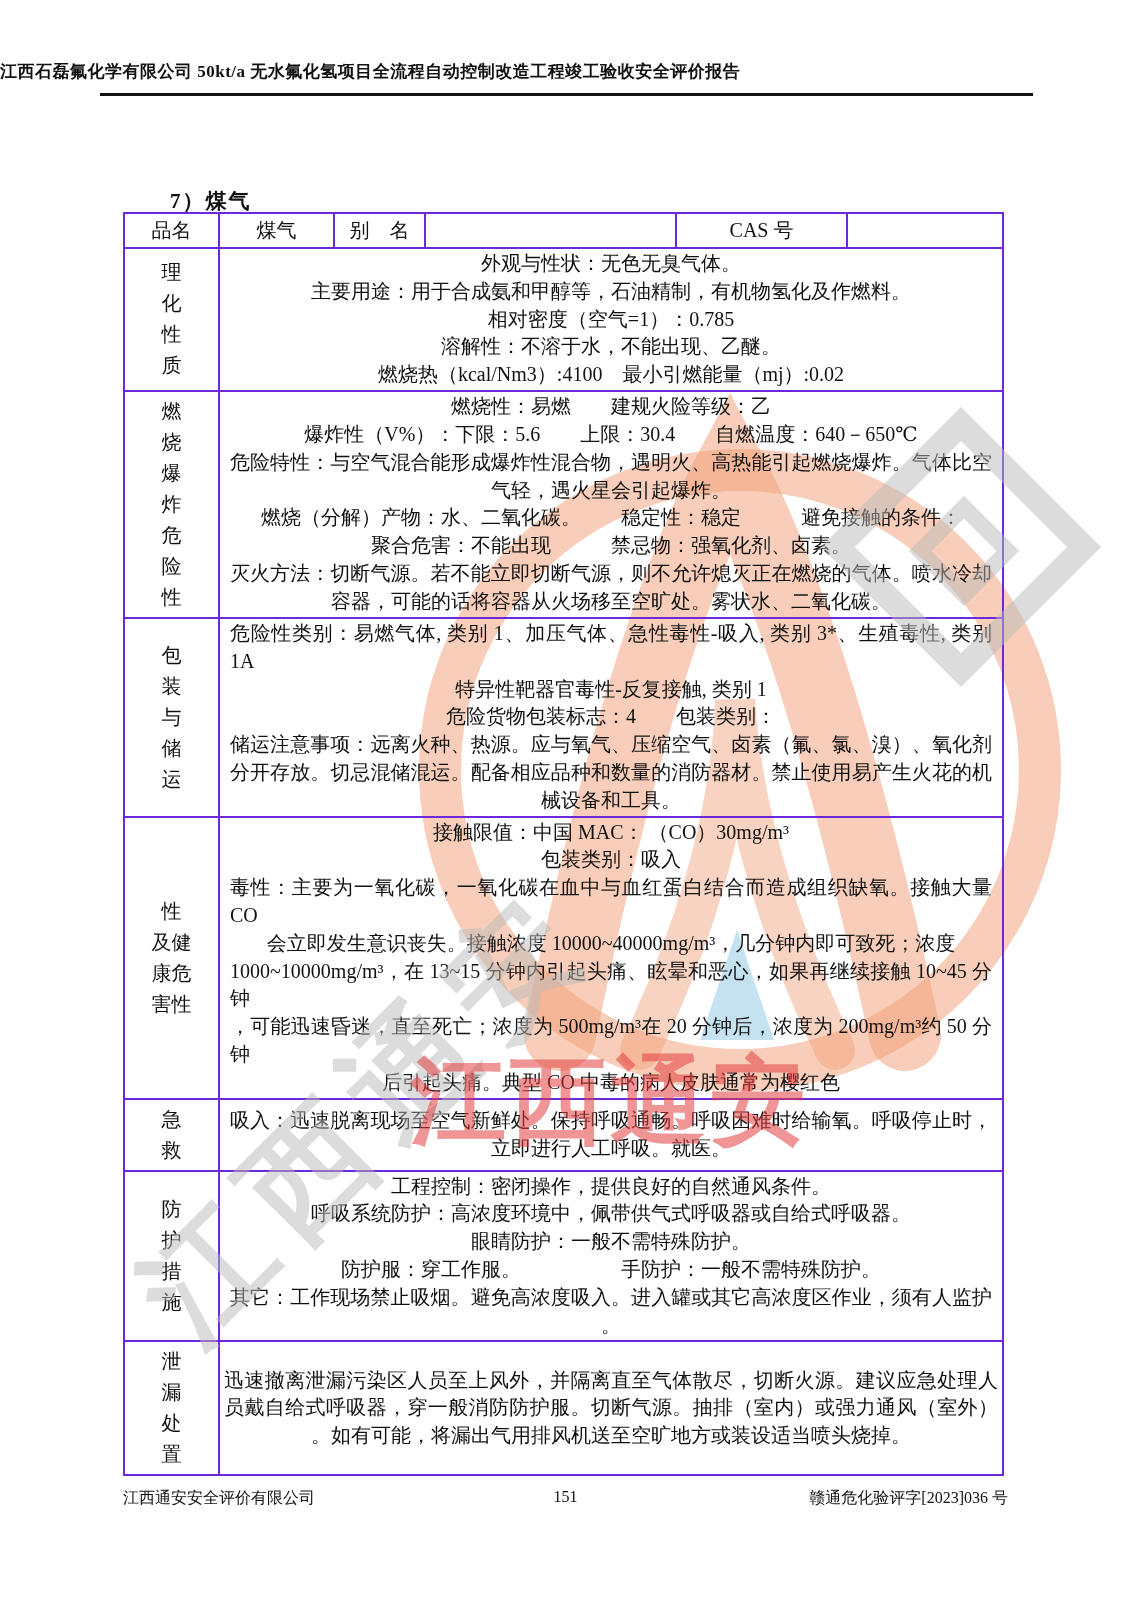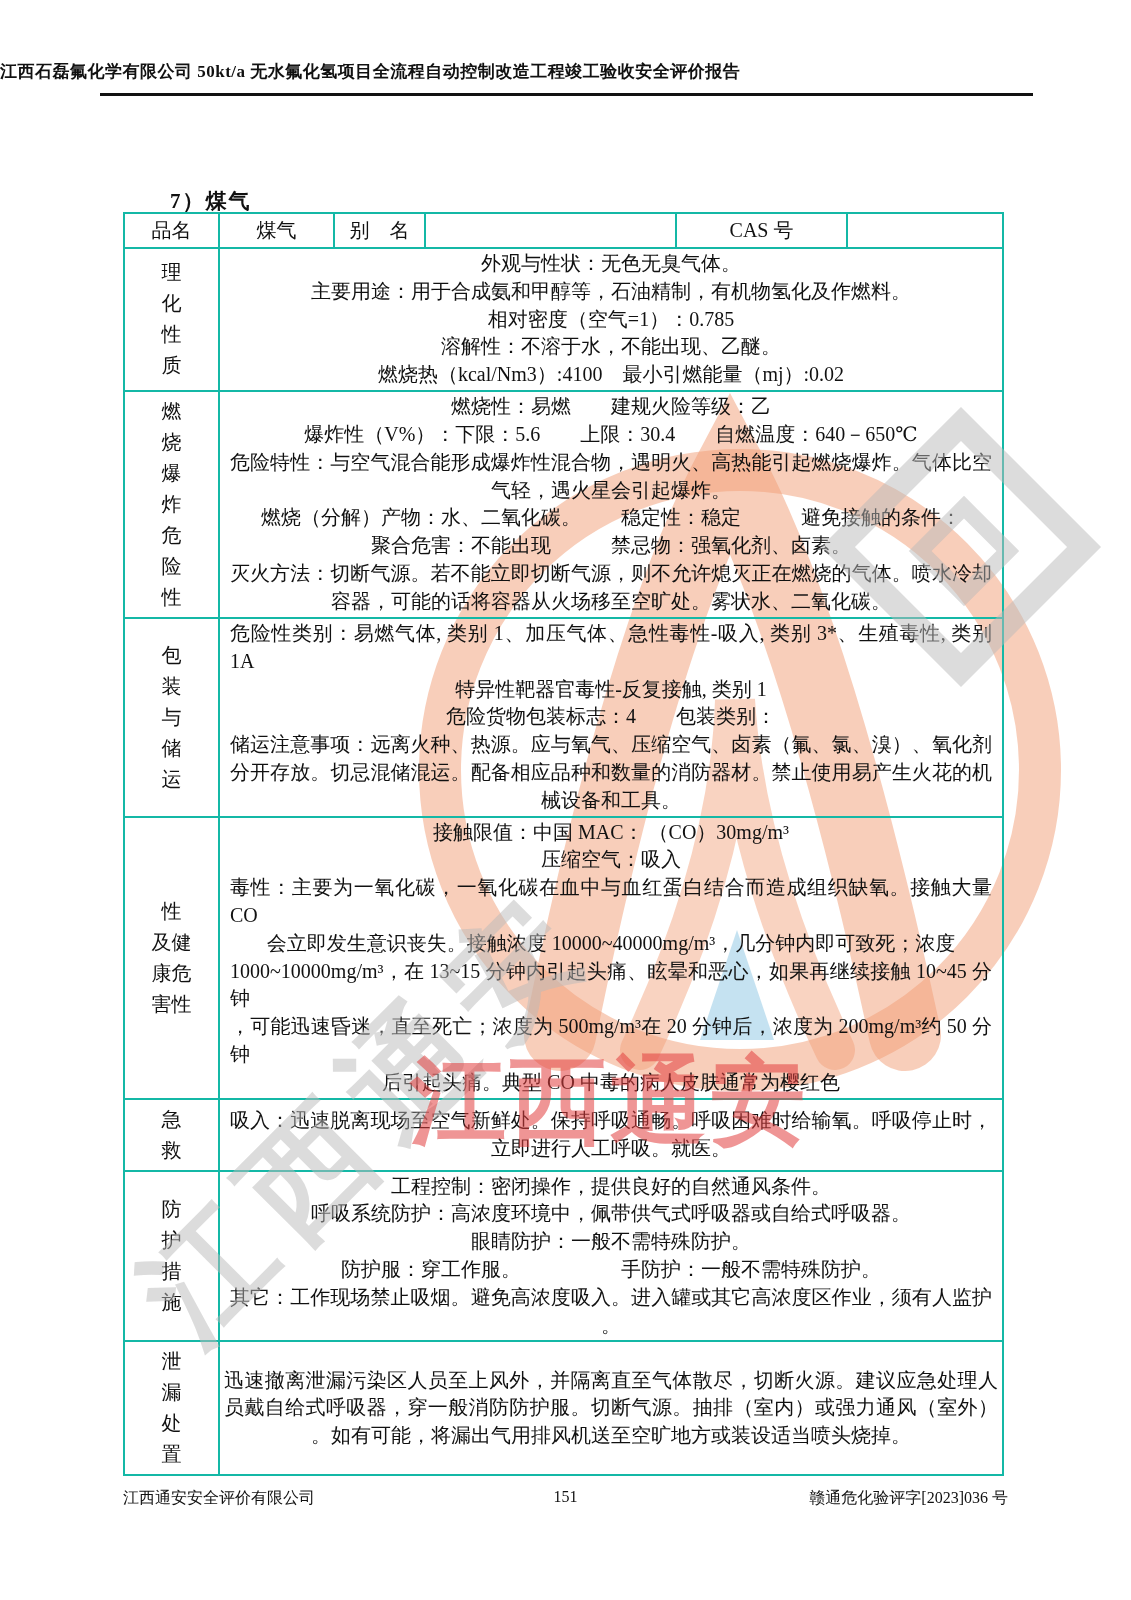--- a/index.html
+++ b/index.html
@@ -19,21 +19,21 @@
   
   .sec-title{
     position:absolute;top:163px;left:170px;font-size:21px;font-weight:700;letter-spacing:2px;margin-top:24px;
   }
   
   table.msds{
     position:absolute;top:212px;left:123px;width:879px;
     border-collapse:collapse;table-layout:fixed;z-index:2;
   }
   table.msds td{
-    border:2px solid #14b8a6;font-size:20px;vertical-align:middle;
+    border:2px solid #6d28d9;font-size:20px;vertical-align:middle;
     overflow:hidden;
   }
   td.hcell{height:33px;text-align:center;padding:0 2px;}
   td.vlabel{
     white-space:pre-line;text-align:center;vertical-align:middle;
     font-size:20px;line-height:31px;padding:4px 2px;
   }
   td.content{padding:1px 10px;}
   td.content div{font-size:20px;line-height:27.8px;}
   .lc{text-align:center;}
@@ -157,21 +157,21 @@
           <div class="lc">械设备和工具。</div>
         </td>
       </tr>
       <tr>
         <td class="vlabel">性
 及健
 康危
 害性</td>
         <td colspan="5" class="content">
           <div class="lc">接触限值：中国 MAC： （CO）30mg/m³</div>
-          <div class="lc">压缩空气：吸入</div>
+          <div class="lc">包装类别：吸入</div>
           <div class="lj">毒性：主要为一氧化碳，一氧化碳在血中与血红蛋白结合而造成组织缺氧。接触大量 CO</div>
           <div class="lc">会立即发生意识丧失。接触浓度 10000~40000mg/m³，几分钟内即可致死；浓度</div>
           <div class="lj">1000~10000mg/m³，在 13~15 分钟内引起头痛、眩晕和恶心，如果再继续接触 10~45 分钟</div>
           <div class="lj">，可能迅速昏迷，直至死亡；浓度为 500mg/m³在 20 分钟后，浓度为 200mg/m³约 50 分钟</div>
           <div class="lc">后引起头痛。典型 CO 中毒的病人皮肤通常为樱红色</div>
         </td>
       </tr>
       <tr>
         <td class="vlabel">急
 救</td>

